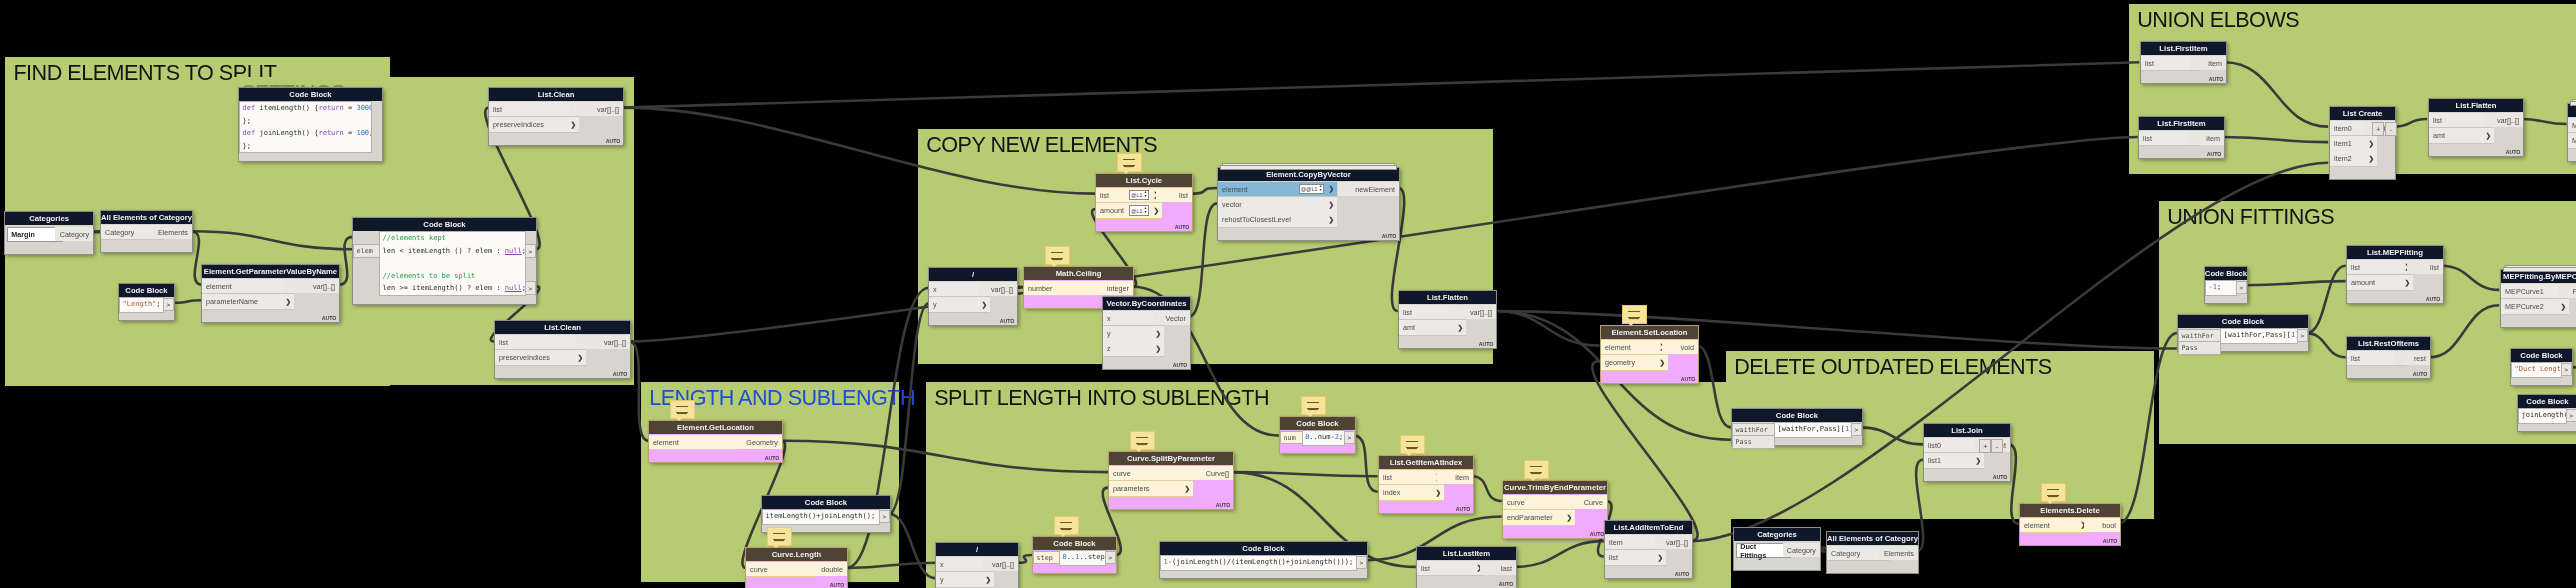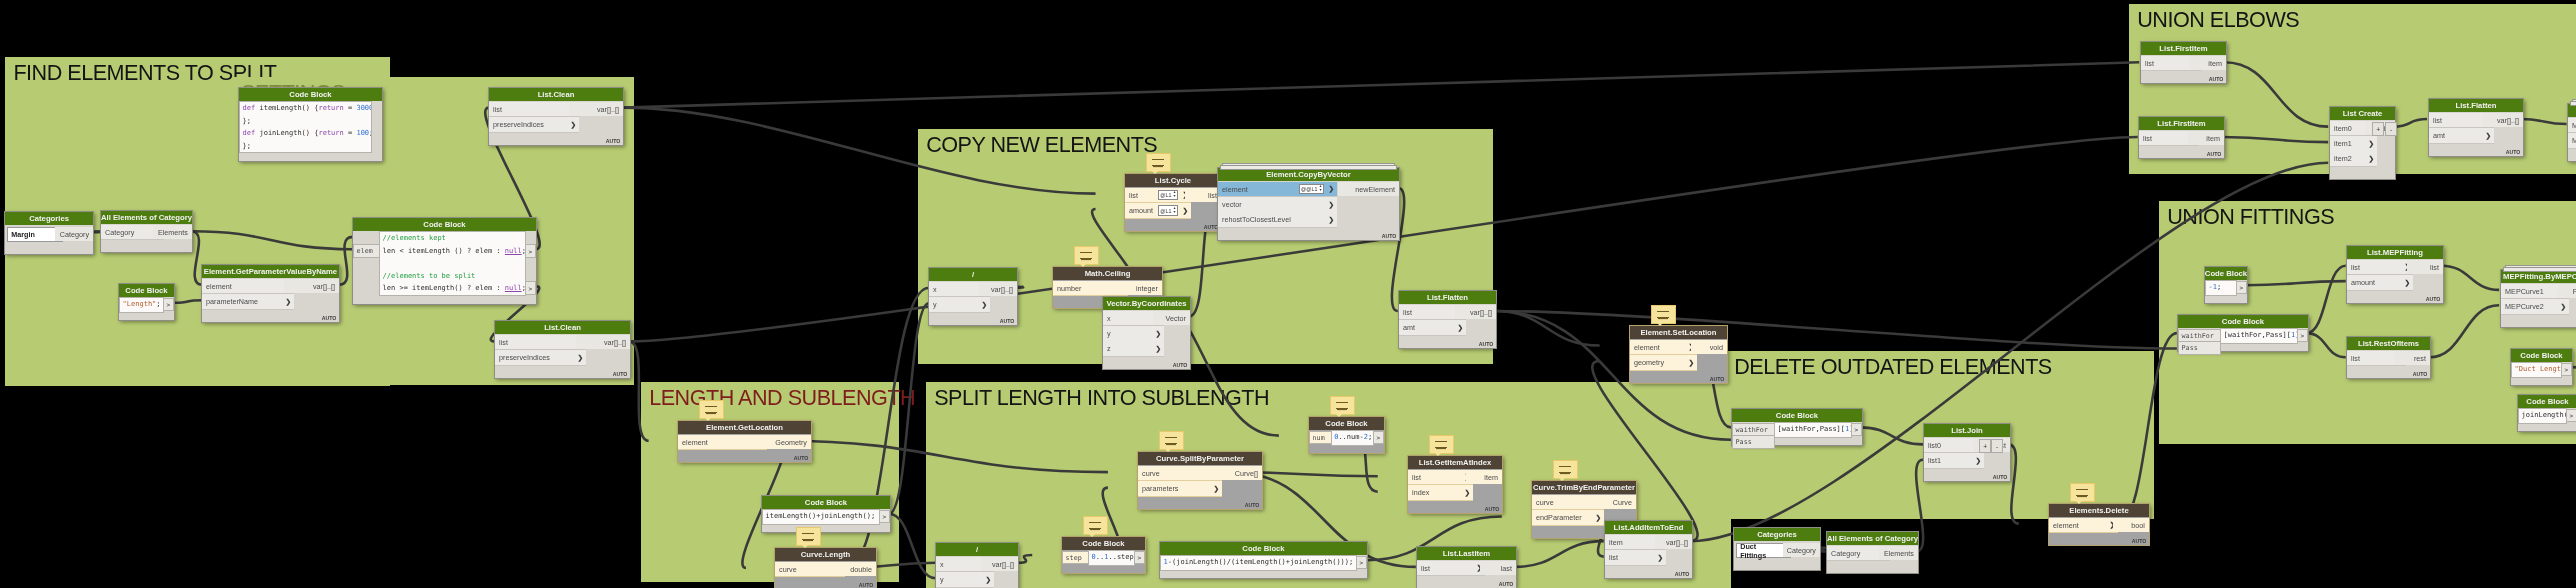--- a/index.html
+++ b/index.html
@@ -4,24 +4,24 @@
 <style>
   html,body{margin:0;padding:0;background:#000;}
   body{width:2810px;height:588px;position:relative;overflow:hidden;
        font-family:"Liberation Sans",sans-serif;}
   .group{position:absolute;z-index:1;}
   .group-title{position:absolute;top:3.1px;left:8.2px;font-size:21.6px;letter-spacing:-0.5px;
                white-space:nowrap;font-weight:normal;}
   #wires{position:absolute;left:0;top:0;z-index:2;pointer-events:none;}
   .node{position:absolute;z-index:3;box-shadow:1.5px 2.1px 4.1px rgba(0,0,0,.4);
         border:0.5px solid #8f8d86;background:#d8d5ce;}
-  .node.frozen{background:#a3a3a3;border-color:#b практ;margin-left:29px;}
+  .node.frozen{background:#f0abfc;border-color:#b практ;}
   .node.frozen{border-color:#b5a26d;}
   .hdr{height:13.4px;display:flex;align-items:center;justify-content:center;
-       background:#4d7c0f;color:#f2f2f2;font-size:7.7px;font-weight:bold;white-space:nowrap;}
+       background:#0f172a;color:#f2f2f2;font-size:7.7px;font-weight:bold;white-space:nowrap;}
   .frozen .hdr{background:#4e4334;}
   .body{position:relative;}
   .inrow{position:absolute;left:0;height:14.4px;background:#eceae6;display:flex;
          align-items:center;padding:0 3.1px 0 4.1px;font-size:7.2px;color:#4a4a4a;
          border-bottom:0.5px solid #c9c6bf;justify-content:space-between;}
   .frozen .inrow{background:#fdf2da;border-bottom:0.5px solid #e3cf9e;}
   .inrow.sel{background:#85b7d9;}
   .outrow{position:absolute;right:0;height:14.4px;background:#e9e7e2;display:flex;
           align-items:center;padding:0 4.1px;font-size:7.2px;color:#4a4a4a;justify-content:flex-end;}
   .frozen .outrow{background:#fdf2da;}
@@ -64,21 +64,21 @@
     <div class="group" style="left: 5.2px; top: 57px; width: 385px; height: 329px; background: rgb(183, 204, 114);">
       <div class="group-title" style="color: rgb(20, 20, 20);">FIND ELEMENTS TO SPLIT</div>
     </div>
     <div class="group" style="left: 233px; top: 77px; width: 401px; height: 308px; background: rgb(183, 204, 114);">
       <div class="group-title" style="color: rgb(127, 141, 62);">SETTINGS</div>
     </div>
     <div class="group" style="left: 918px; top: 129px; width: 575px; height: 235px; background: rgb(183, 204, 114);">
       <div class="group-title" style="color: rgb(20, 20, 20);">COPY NEW ELEMENTS</div>
     </div>
     <div class="group" style="left: 641px; top: 382px; width: 258px; height: 200px; background: rgb(183, 204, 114);">
-      <div class="group-title" style="color: #7f1d1d;">LENGTH AND SUBLENGTH</div>
+      <div class="group-title" style="color: #1d4ed8;">LENGTH AND SUBLENGTH</div>
     </div>
     <div class="group" style="left: 926px; top: 382px; width: 805px; height: 207px; background: rgb(183, 204, 114);">
       <div class="group-title" style="color: rgb(20, 20, 20);">SPLIT LENGTH INTO SUBLENGTH</div>
     </div>
     <div class="group" style="left: 1726px; top: 351px; width: 428px; height: 168px; background: rgb(183, 204, 114);">
       <div class="group-title" style="color: rgb(20, 20, 20);">DELETE OUTDATED ELEMENTS</div>
     </div>
     <div class="group" style="left: 2129px; top: 3.6px; width: 572px; height: 170px; background: rgb(183, 204, 114);">
       <div class="group-title" style="color: rgb(20, 20, 20);">UNION ELBOWS</div>
     </div>

